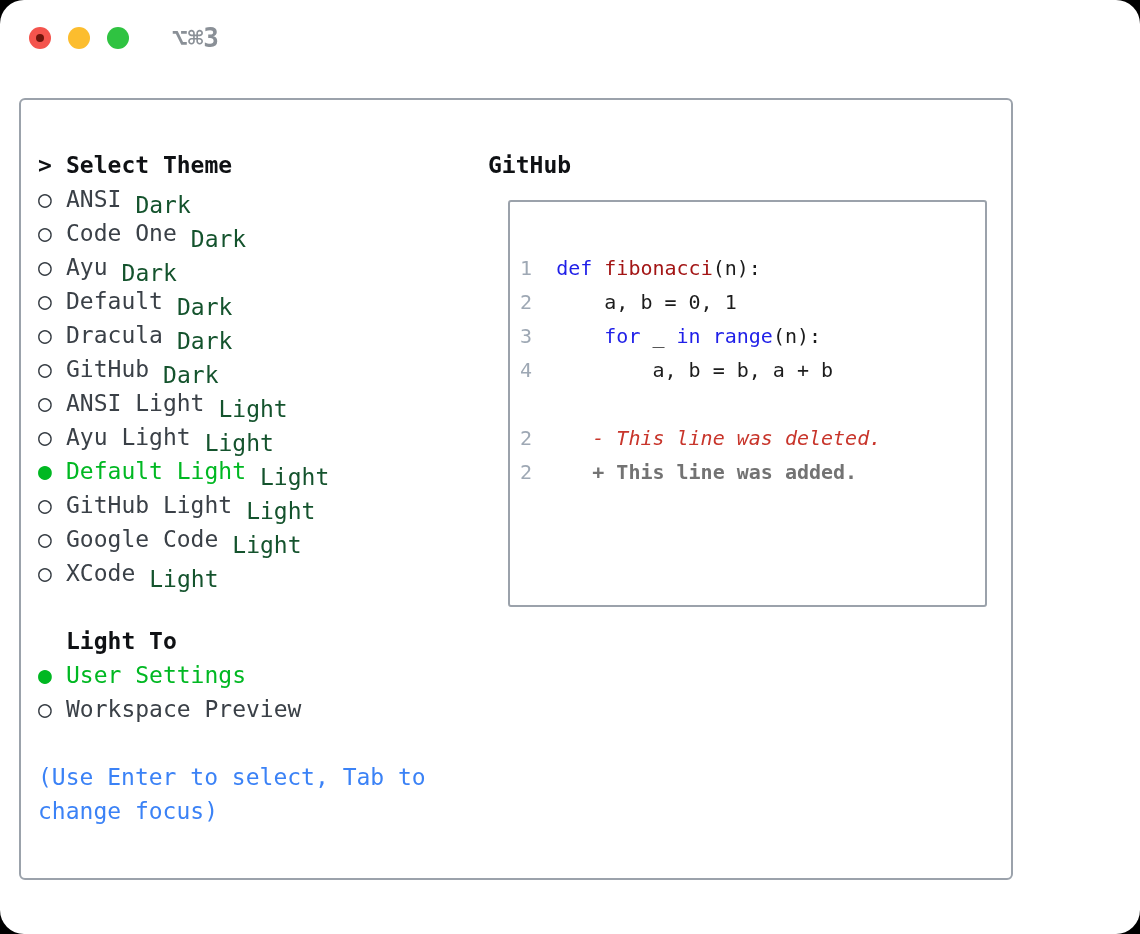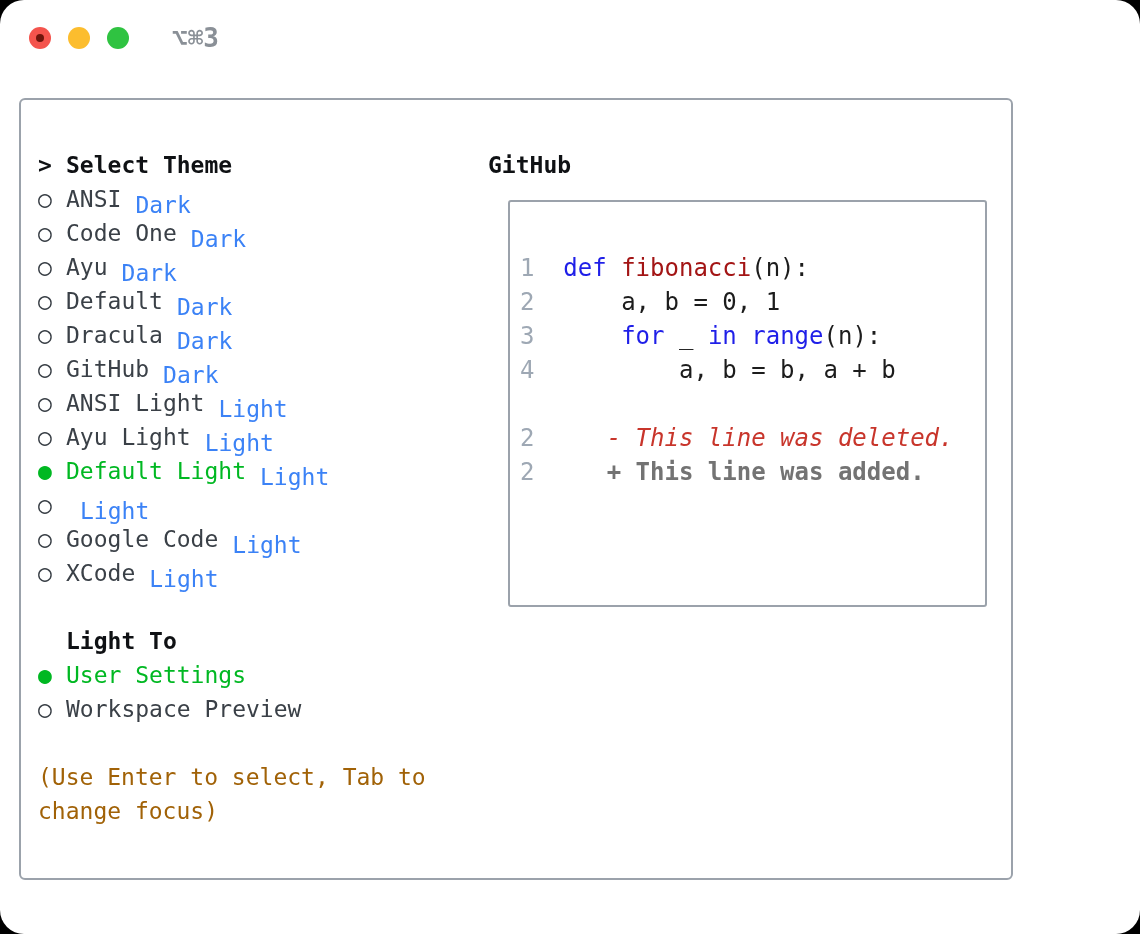--- a/index.html
+++ b/index.html
@@ -18,33 +18,33 @@
   .win-title { margin-left:26px; font-size:26px; font-weight:bold; color:#8a9097; }
 
   
   .panel { position:absolute; left:19px; top:98px; width:994px; height:782px;
            border:2px solid #9ba2ab; border-radius:6px; background:#fff; }
 
   
   .left-col { position:absolute; left:17px; top:48px; font-size:23px; line-height:34px; color:#3a4047; }
   .row { display:flex; height:34px; align-items:center; white-space:pre; }
   .marker { display:inline-block; width:28px; flex:0 0 28px; }
-  .suffix { color:#3b82f6; margin-left:14px;margin-top:12px; }
+  .suffix { color:#14532d; margin-left:14px;margin-top:12px; }
   .hdr .name, .hdr .marker { font-weight:bold; color:#0f1114; }
   .sel .marker, .sel .name { color:#00b822; }
   .spacer { height:34px; }
-  .help { color:#a16207; white-space:pre; height:34px; line-height:34px; }
+  .help { color:#3b82f6; white-space:pre; height:34px; line-height:34px; }
 
   
   .preview-label { position:absolute; left:467px; top:48px; height:34px; line-height:34px;
                    font-size:23px; font-weight:bold; color:#0f1114; }
   .preview-box { position:absolute; left:487px; top:100px; width:479px; height:407px;
                  border:2px solid #9ba2ab; border-radius:3px; background:#fff;
                  padding:49px 8px 0 10px; overflow:hidden; }
-  pre.cl { font-family:inherit; font-size:24px; line-height:34px; height:34px; white-space:pre; }
+  pre.cl { font-family:inherit; font-size:20px; line-height:34px; height:34px; white-space:pre; }
   .gut { color:#9ea8b4; }
   .pl  { color:#1c1c1c; }
   .kw  { color:#1f1fe8; }
   .fn  { color:#a31515; }
   .ctx { color:#8b929b; }
   .del { color:#c8352b;font-style:italic; }
   .add { color:#737373;font-weight:bold; }
 </style>
 </head>
 <body>
@@ -109,20 +109,21 @@
         <span class="name">Ayu Light</span>
         <span class="suffix">Light</span>
       </div>
       <div class="row sel">
         <span class="marker">●</span>
         <span class="name">Default Light</span>
         <span class="suffix">Light</span>
       </div>
       <div class="row">
         <span class="marker">○</span>
+        <span class="name">GitHub Light</span>
         <span class="suffix">Light</span>
       </div>
       <div class="row">
         <span class="marker">○</span>
         <span class="name">Google Code</span>
         <span class="suffix">Light</span>
       </div>
       <div class="row">
         <span class="marker">○</span>
         <span class="name">XCode</span>

